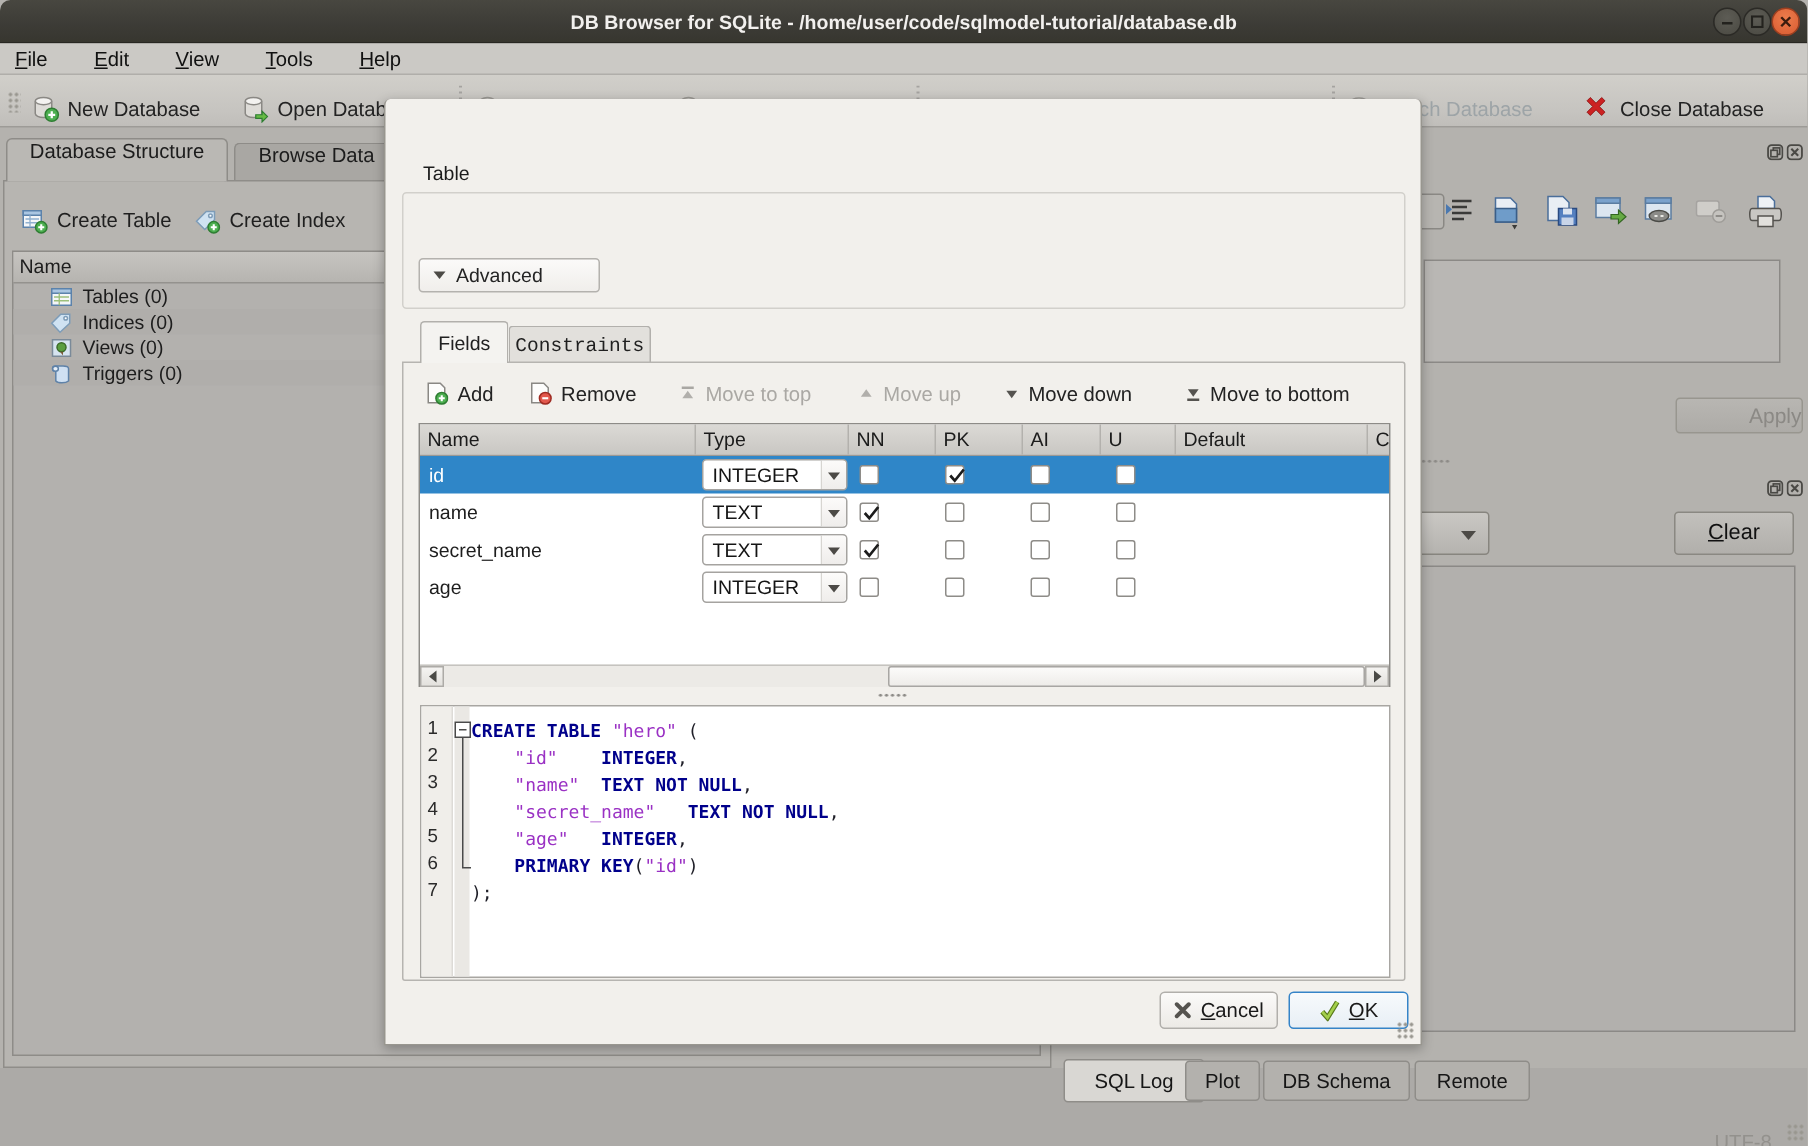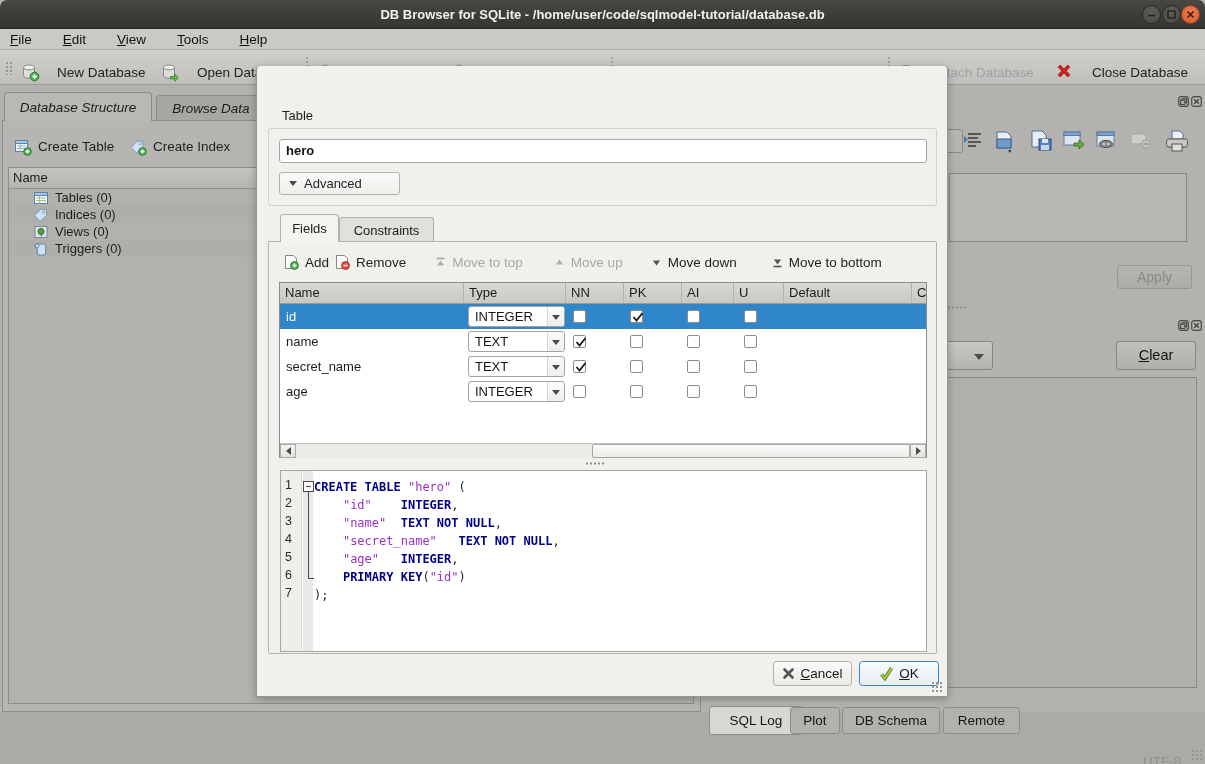--- a/index.html
+++ b/index.html
@@ -26,50 +26,50 @@
   .menu-item { padding:0 8px; font-size:13.5px; color:#111; }
   .menu-item span:first-letter, .u { text-decoration:underline; }
 
   
   .toolbar { left:0; top:50px; width:1205px; height:35px;
     background:linear-gradient(#d1cfca,#c6c4c0 70%,#c0beba);
     border-bottom:1px solid #9d9b97; }
   .tb-grip { left:5px; top:61px; width:9px; height:14px;
     background-image:radial-gradient(circle,#98968f 1px,transparent 1.2px);
     background-size:4px 4px; }
-  .tb-item { top:57px; height:30px; display:flex; align-items:center; gap:17px; font-size:13.5px; color:#232323; }
+  .tb-item { top:57px; height:30px; display:flex; align-items:center; gap:5px; font-size:13.5px; color:#232323; }
   .tb-item.disabled { color:#9da4a7; }
   .tb-sep { top:57px; width:2px; height:21px;
     background-image:linear-gradient(#a5a3a0 40%, transparent 40%); background-size:2px 4px; }
   .tb-icon { width:20px; height:20px; position:relative; flex:none; }
   .tb-icon svg { position:absolute; left:0; top:0; }
 
   
   .main-tab { height:28px; top:92px; background:#b0aeaa; border:1px solid #8e8c88;
-    border-bottom:none; border-radius:4px 4px 0 0; display:flex; align-items:center;
-    justify-content:center; font-size:13.5px; color:#1c1c1c;font-style:italic; }
+    border-bottom:none; border-radius:4px 4px 0 0; display:flex; 
+    justify-content:center; font-size:13.5px; color:#1c1c1c; }
   .main-tab.active { top:92px; height:29px; background:#bab8b4; z-index:2; }
   .main-tab.inactive { top:95px; height:25px; background:#a9a7a3; }
   .content-frame { left:2px; top:120px; width:699px; height:592px; border:1px solid #8f8d89;
     background:#b7b5b1; z-index:1; }
   .toolbtn-flat { top:134px; height:25px; display:flex; align-items:center; gap:6px;
     font-size:13.5px; color:#1f1f1f; }
   .tree { left:8px; top:167px; width:686px; height:537px; border:1px solid #8e8c88; background:#b3b1ae; z-index:2; }
   .tree-header { height:21px; background:linear-gradient(#c6c4c0,#b6b4b0);
     border-bottom:1px solid #94928e; line-height:20px; padding-left:4px; font-size:13px; }
   .tree-row { height:17px; display:flex; align-items:center; padding-left:24px; gap:6px; font-size:13px; }
   .tree-row:nth-child(odd) { background:#b0aeab; }
   .tree-row .ticon { width:16px; height:16px; flex:none; }
 
   
   .dockbtn { top:95px; width:11px; height:11px; }
   .sunken-box { left:949px; top:173px; width:238px; height:69px; background:#b9b7b4; border:1px solid #8b8986; }
-  .btn-disabled { left:1117px; top:265px; width:75px; height:24px;
+  .btn-disabled { left:1117px; top:265px; width:85px; height:24px;
     background:linear-gradient(#b8b6b2,#adaba7); border:1px solid #98968f; border-radius:3px;
-    color:#8b8985; font-size:14px; text-align:center; line-height:22px; }
+    color:#8b8985; font-size:14px; text-align:right; line-height:22px; }
   .hsplit-dots { left:947px; top:306px; width:20px; height:3px;
     background-image:radial-gradient(circle,#8d8b87 1px,transparent 1.2px); background-size:4px 3px; }
   .combo-sliver { left:930px; top:341px; width:63px; height:29px;
     background:linear-gradient(#c9c7c3,#b5b3af); border:1px solid #87857f; border-radius:3px; }
   .combo-sliver .arrow { position:absolute; right:8px; top:12px; width:0; height:0;
     border:5px solid transparent; border-top:6px solid #4c4a46; border-bottom:none; }
   .btn-clear { left:1116px; top:341px; width:80px; height:29px;
     background:linear-gradient(#c2c0bc,#b1afab); border:1px solid #8a8882; border-radius:3px;
     font-size:14.5px; color:#111; text-align:center; line-height:27px; }
   .log-box { left:706px; top:377px; width:491px; height:311px; background:#b2b0ad; border:1px solid #8b8986; }
@@ -99,21 +99,21 @@
   .text-input { position:absolute; left:22px; top:73px; width:648px; height:24px; background:#fff;
     border:1px solid #a9a7a3; border-radius:3px; font-weight:bold; font-size:13px;
     padding-left:6px; line-height:22px; color:#141414; }
   .btn-advanced { position:absolute; left:22px; top:106px; width:121px; height:23px;
     background:linear-gradient(#fbfaf9,#f0eeeb); border:1px solid #b4b2ae; border-radius:3px;
     display:flex; align-items:center; gap:7px; padding-left:9px; font-size:13px; color:#242424; }
   .tri-down { width:0; height:0; border:4.5px solid transparent; border-top:5px solid #4c4a46; border-bottom:none; }
   .dlg-tab { position:absolute; border:1px solid #b2b0ac; border-bottom:none; border-radius:3px 3px 0 0;
     display:flex; align-items:center; justify-content:center; font-size:13px; color:#202020; }
   .dlg-tab.active { left:23px; top:148px; width:59px; height:28px; background:#f4f3f0; z-index:2; }
-  .dlg-tab.inactive { left:82px; top:151px; width:95px; height:25px; background:#e2e0dc; }
+  .dlg-tab.inactive { left:82px; top:151px; width:95px; height:25px; background:#e2e0dc;font-family:Liberation Mono, monospace; }
   .pane { position:absolute; left:11px; top:175px; width:669px; height:413px;
     border:1px solid #b6b4b0; border-radius:0 2px 2px 2px; }
   .f-toolbar { position:absolute; left:26px; top:183px; height:26px; display:flex; align-items:center; }
   .f-btn { display:flex; align-items:center; gap:6px; font-size:13.5px; color:#232323; }
   .f-btn.disabled { color:#aaa8a4; }
 
   
   .grid { position:absolute; left:22px; top:216px; width:648px; height:176px;
     border:1px solid #8d8b87; background:#fff; }
   .g-header { position:absolute; left:0; top:0; width:646px; height:21px;
@@ -472,36 +472,35 @@
 <div class="abs bottom-tab" style="left:943px; width:77px;">
   <span>Remote</span>
 </div>
 <div class="abs statusbar-label" style="left:1143px; top:738px;">UTF-8</div>
 <div class="abs grip-dots" style="left:1191px; top:749px; width:12px; height:12px;"></div>
 
 <div class="abs dialog">
 
   <div class="dlg-label" style="left:25px; top:42px;">Table</div>
   <div class="group-frame"></div>
-  <div class="text-input">hero</div>
   <div class="btn-advanced">
     <span class="tri-down"></span>
     <span>Advanced</span>
   </div>
 
   <div class="dlg-tab active">
     <span>Fields</span>
   </div>
   <div class="dlg-tab inactive">
     <span>Constraints</span>
   </div>
   <div class="pane"></div>
 
   <div class="f-toolbar">
-    <div class="f-btn" style="margin-right:5px">
+    <div class="f-btn" style="margin-right:23px">
       <svg width="16" height="16" viewBox="0 0 16 16">
         <path d="M2.5 1.5h8l3 3v10h-11z" fill="#fdfdfc" stroke="#8a8884"></path>
         <circle cx="11.5" cy="11.5" r="3.9" fill="#4caf50" stroke="#2e7d32"></circle>
         <path d="M11.5 9.5v4M9.5 11.5h4" stroke="#fff" stroke-width="1.4"></path>
       </svg>
       <span>Add</span>
     </div>
     <div class="f-btn" style="margin-right:29px">
       <svg width="16" height="16" viewBox="0 0 16 16">
         <path d="M2.5 1.5h8l3 3v10h-11z" fill="#fdfdfc" stroke="#8a8884"></path>

